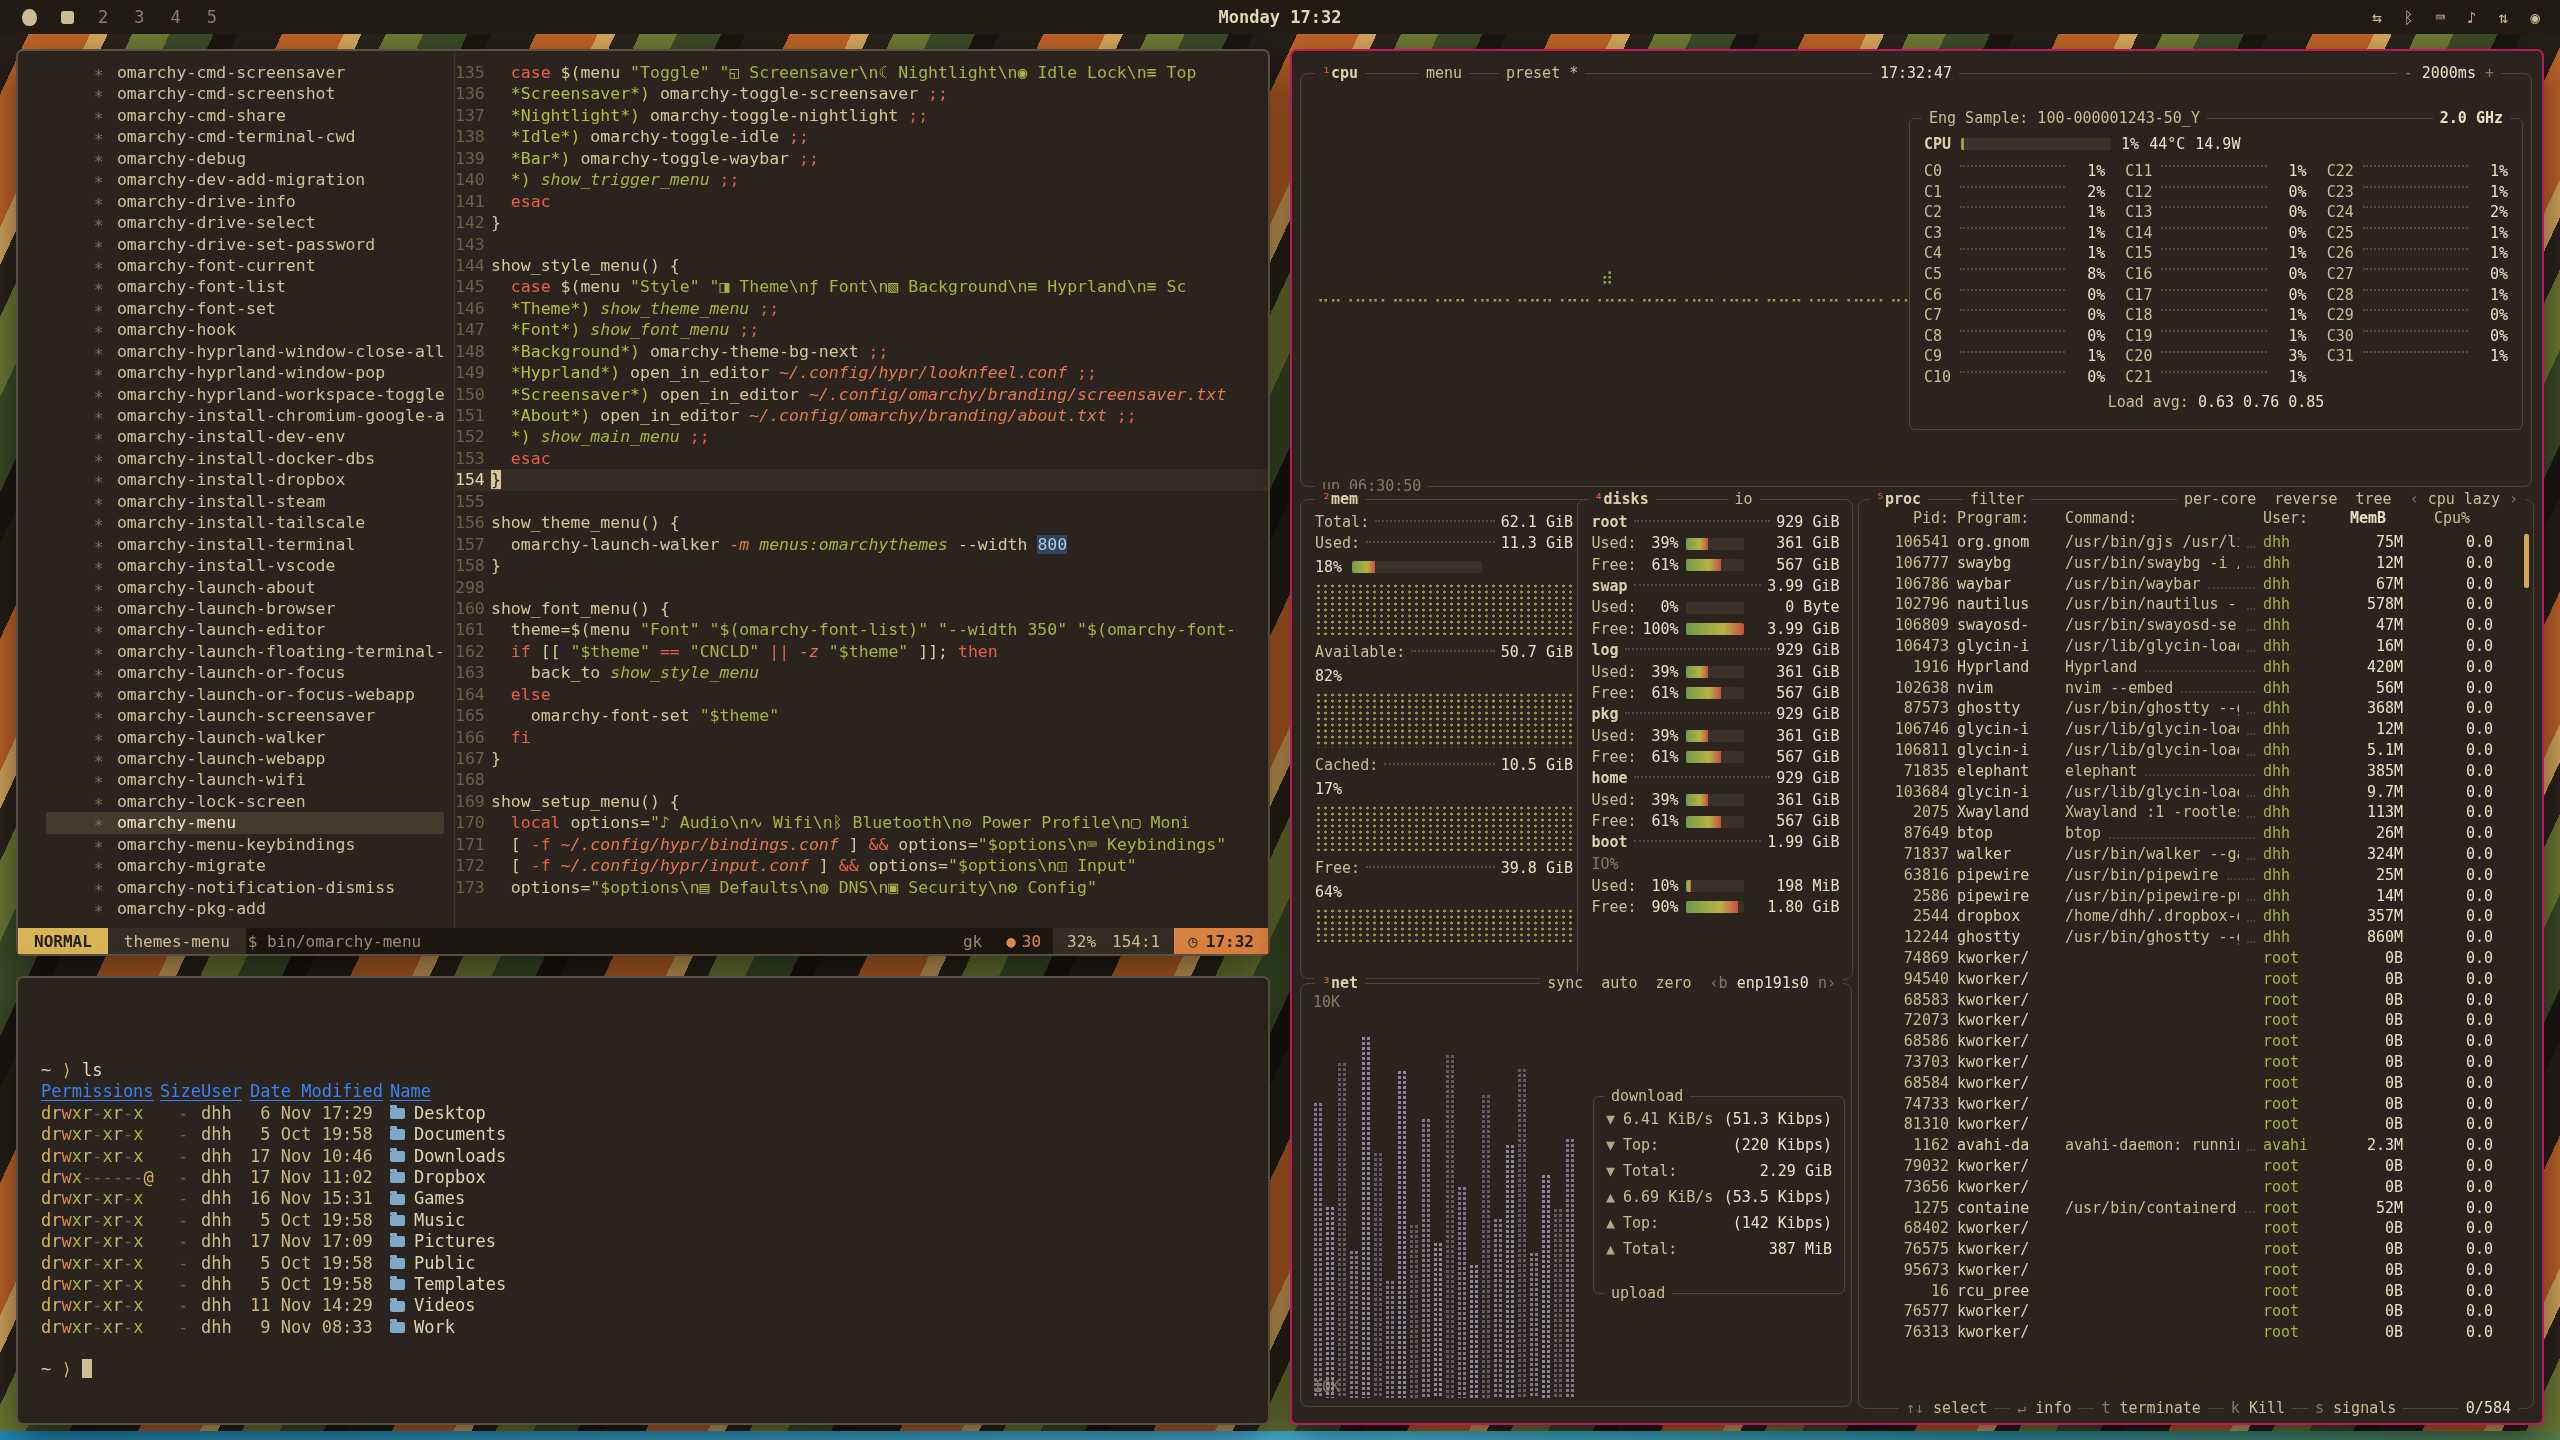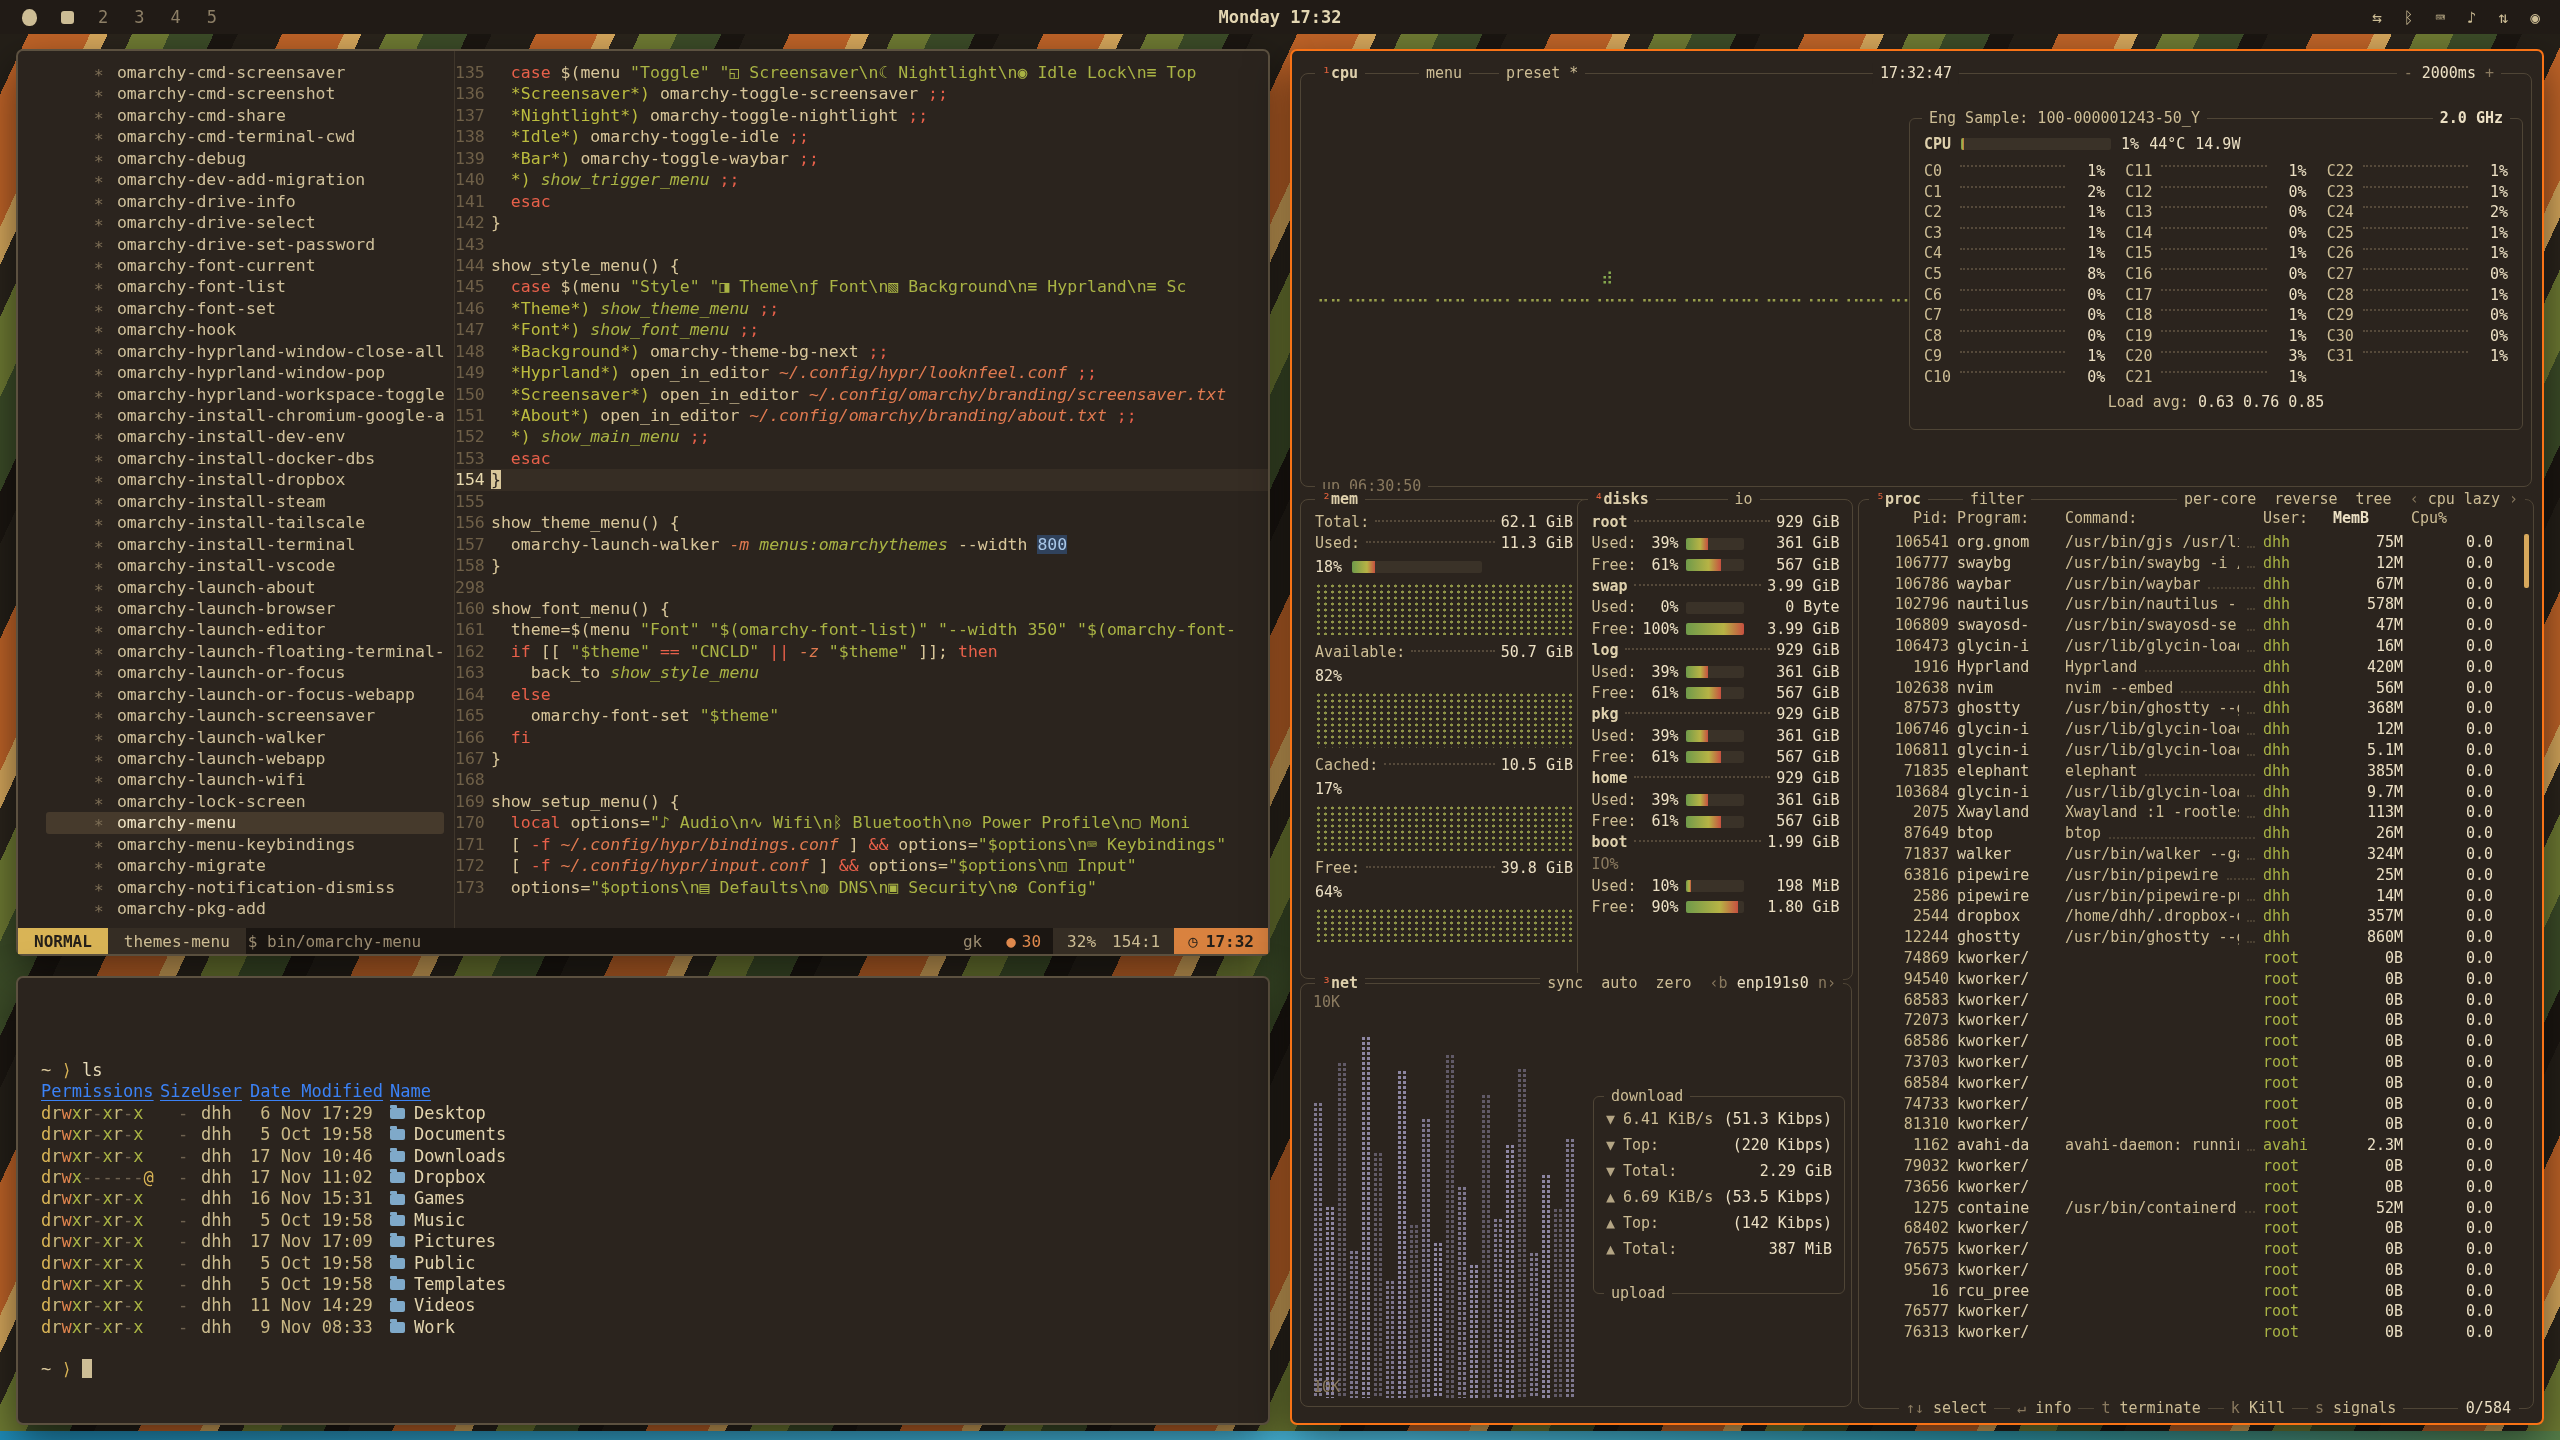--- a/index.html
+++ b/index.html
@@ -21,21 +21,21 @@
   .ws-nums{display:flex;gap:26px}
   .ws-num{color:#8d7f66}
   .tb-clock{position:absolute;left:50%;transform:translateX(-50%);color:#e3d6b2;font-weight:bold}
   .tb-right{margin-left:auto;display:flex;gap:22px;padding-right:20px;font-size:16px;color:#cdbd95}
 
   
   .window{position:absolute;background:#2b241e;border-radius:7px;
     box-shadow:0 16px 44px rgba(0,0,0,.55)}
   #win-editor{left:16px;top:49px;width:1254px;height:907px;border:2px solid #5c5140}
   #win-term{left:16px;top:976px;width:1254px;height:449px;border:2px solid #5c5140}
-  #win-btop{left:1290px;top:49px;width:1254px;height:1376px;border:2px solid #f97316}
+  #win-btop{left:1290px;top:49px;width:1254px;height:1376px;border:2px solid #be185d}
 
   
   .ed-body{position:absolute;inset:0 0 26px 0;display:flex;font-size:16.5px;
     line-height:21.45px;overflow:hidden;color:#d8c69a}
   .filelist{width:437px;padding:11px 0 0 76px;border-right:1px solid #3f362b;
     overflow:hidden;flex-shrink:0}
   .fl-row{display:flex;gap:13px;white-space:nowrap;color:#cfc09a;height:21.45px}
   .fl-row .bullet{color:#7d6e55}
   .fl-row.sel{background:#463a2c;margin-left:-48px;padding-left:48px;margin-right:10px;
     color:#f0e4c4;border-radius:3px}
@@ -147,21 +147,21 @@
   #net-stats{position:absolute;left:292px;top:112px;width:252px;height:198px;
     border:1.5px solid #4f4536;border-radius:6px;background:#2b241e;padding:12px 12px 0}
   .ns-row{display:flex;gap:8px;height:26px}
   .ns-a{color:#b4a584}
   .ns-v{margin-left:auto;color:#ece0c4}
   #bx-proc{left:566px;top:448px;width:676px;height:910px}
   .proc-right-chip{right:8px;display:flex;gap:18px}
   .pr-head,.pr-row{display:grid;grid-template-columns:80px 100px 190px 62px 70px 1fr;
     column-gap:8px;align-items:baseline}
   .pr-head{position:absolute;left:10px;right:40px;top:8px;color:#cdbd95}
-  .ph0{text-align:right}.ph4,.ph5{text-align:left}.ph4{font-weight:bold;color:#ece0c4}
+  .ph0{text-align:right}.ph4,.ph5{text-align:center}.ph4{font-weight:bold;color:#ece0c4}
   #proc-rows{position:absolute;left:10px;right:40px;top:32px;bottom:26px;overflow:hidden}
   .pr-row{height:20.8px}
   .c-pid{text-align:right;color:#c9b98e}
   .c-prog{color:#ded0ac;overflow:hidden;white-space:nowrap}
   .c-cmd{display:flex;gap:8px;overflow:hidden}
   .cmd-t{white-space:pre;overflow:hidden}
   .c-cmd .leader{border-bottom-color:#4a4032}
   .c-user{color:#a9b344}
   .c-mem,.c-cpu{text-align:right;color:#ece0c4}
   #proc-scroll{position:absolute;right:4px;top:34px;width:5px;height:54px;

